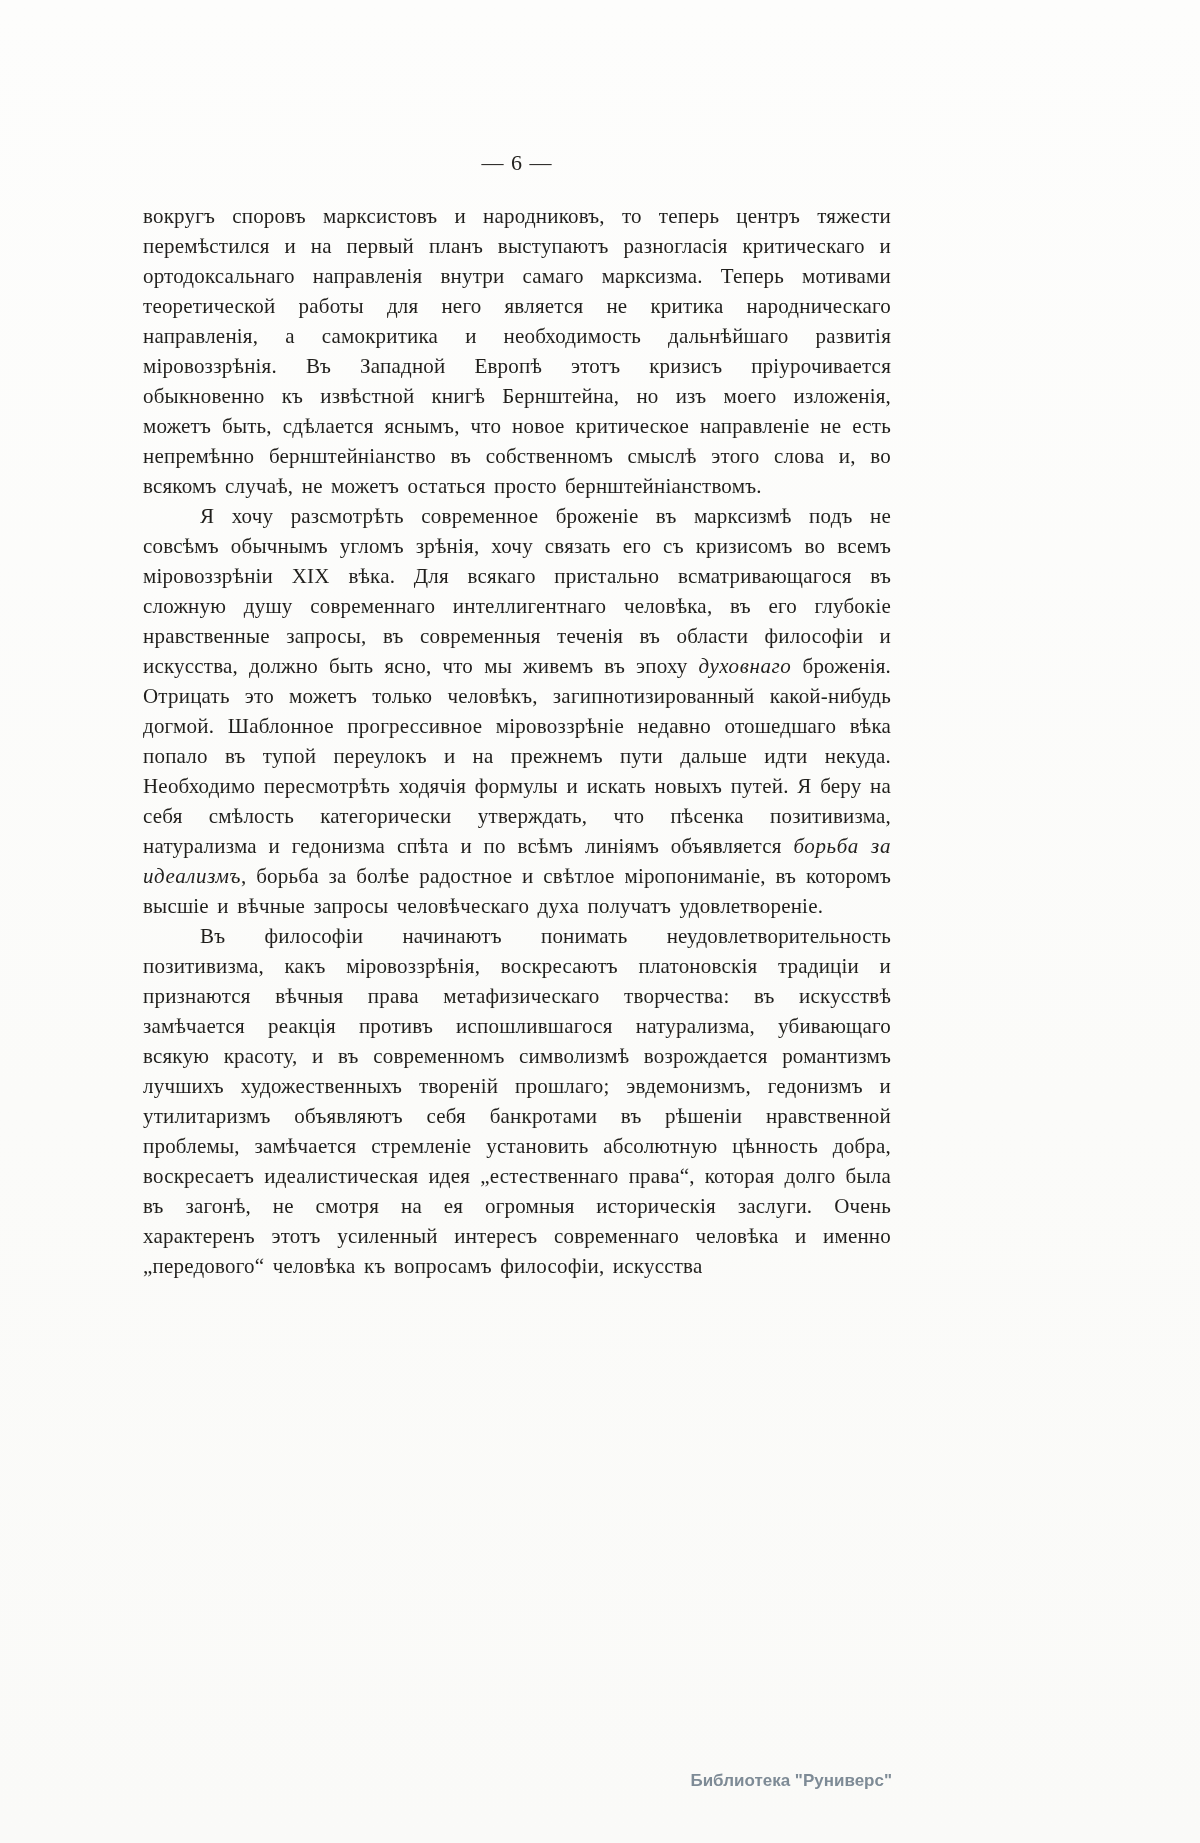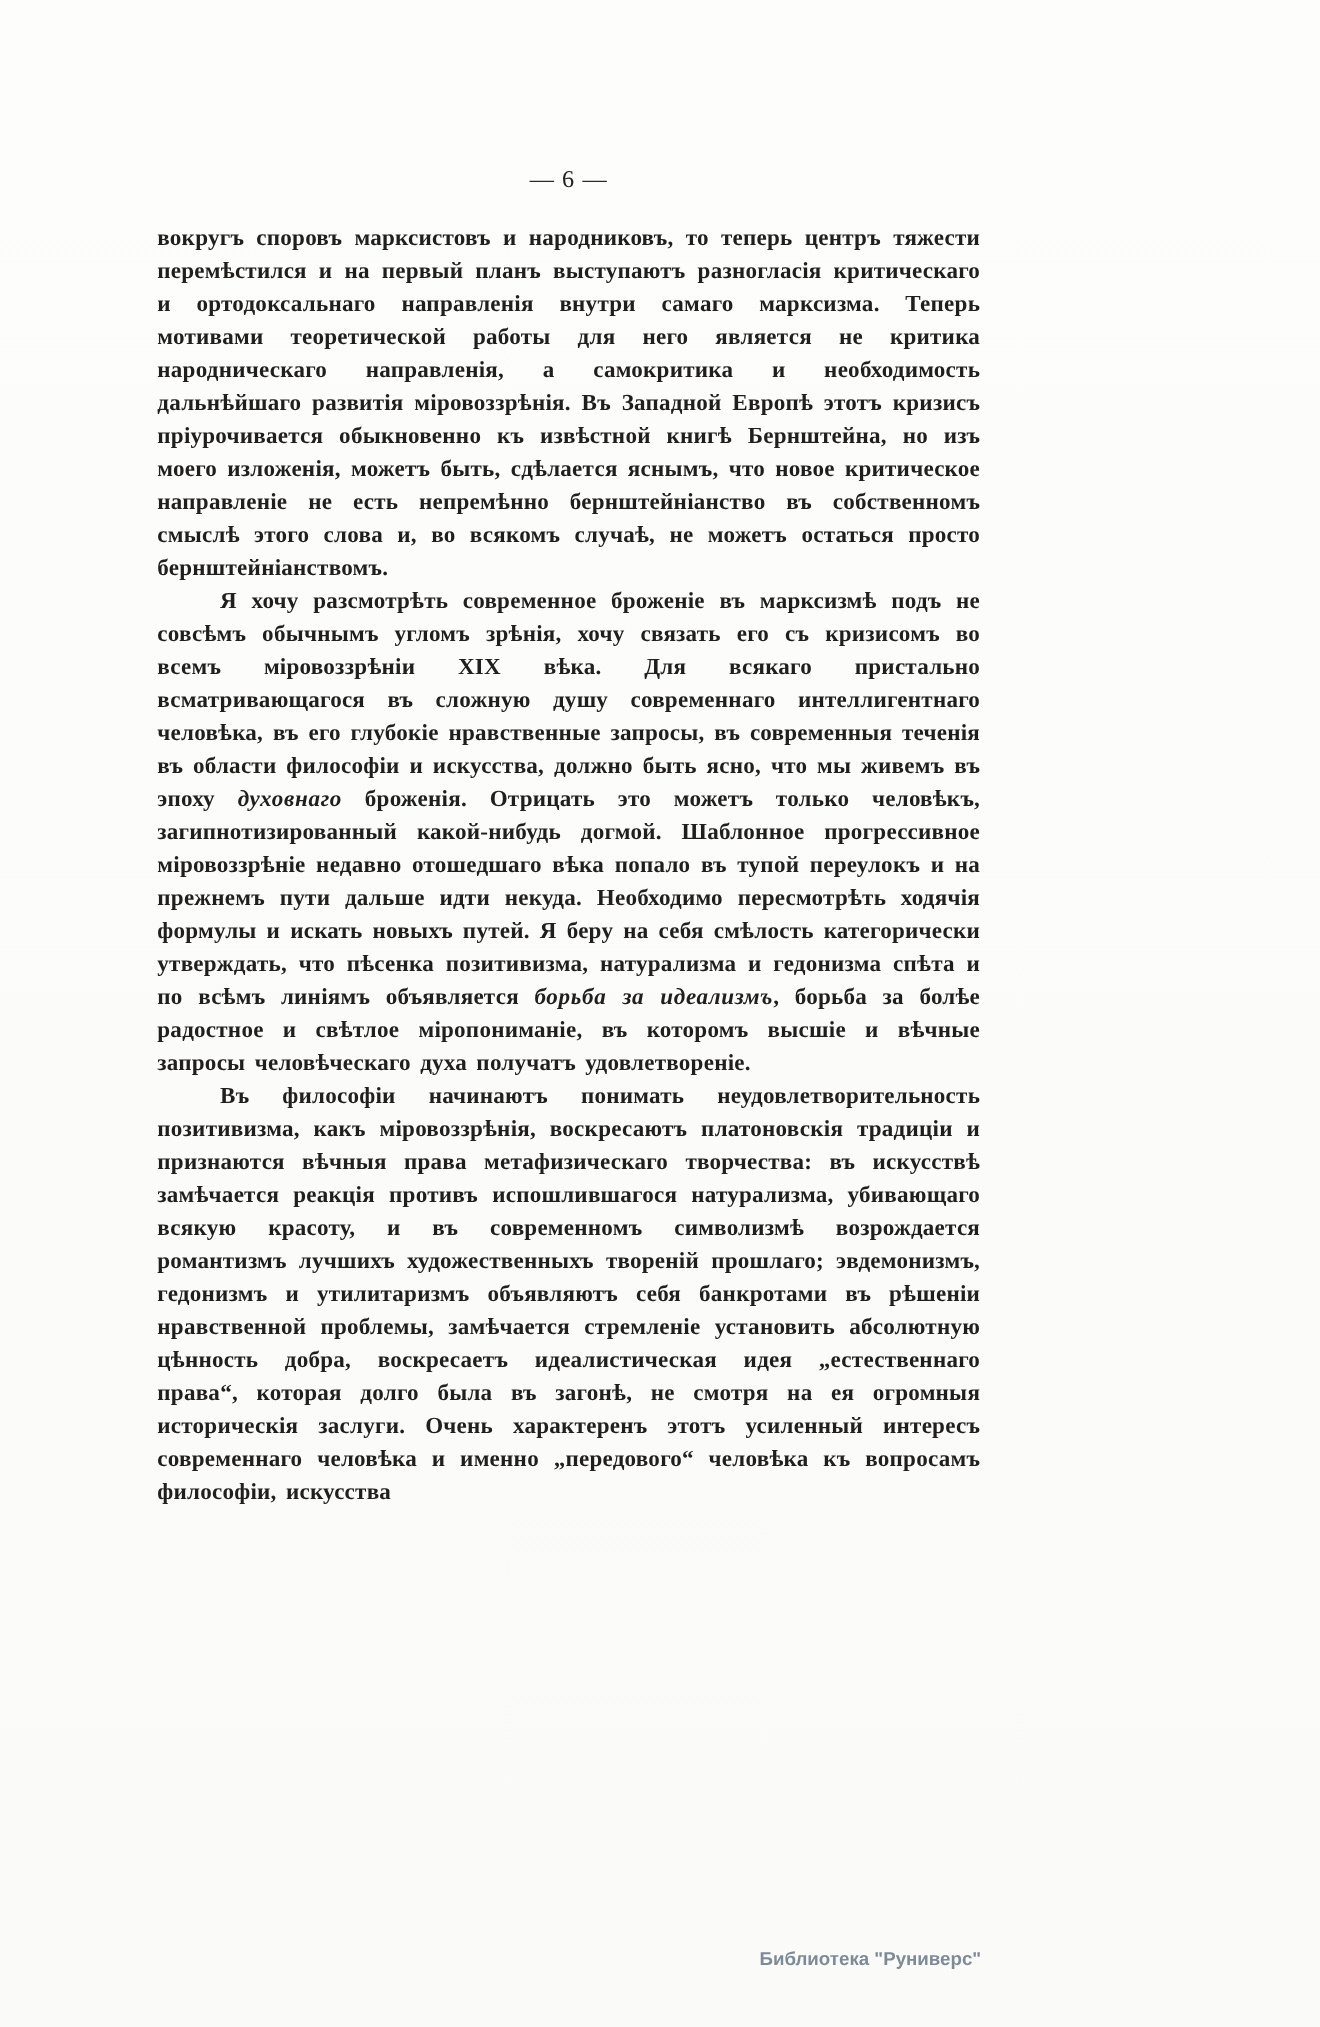--- a/index.html
+++ b/index.html
@@ -39,21 +39,20 @@
     line-height: 30px;
     text-align: justify;
     text-justify: inter-word;
     word-spacing: 3px;
     letter-spacing: 0.2px;
     color: #201f1c;
   }
   .text-block p {
     margin: 0;
     padding: 0;
-    font-weight: bold;
   }
   .text-block p.indent {
     text-indent: 57px;
   }
   .text-block span.italic {
     font-style: italic;
     letter-spacing: 0.6px;
     margin-top: 46px;
   }
   .watermark {

